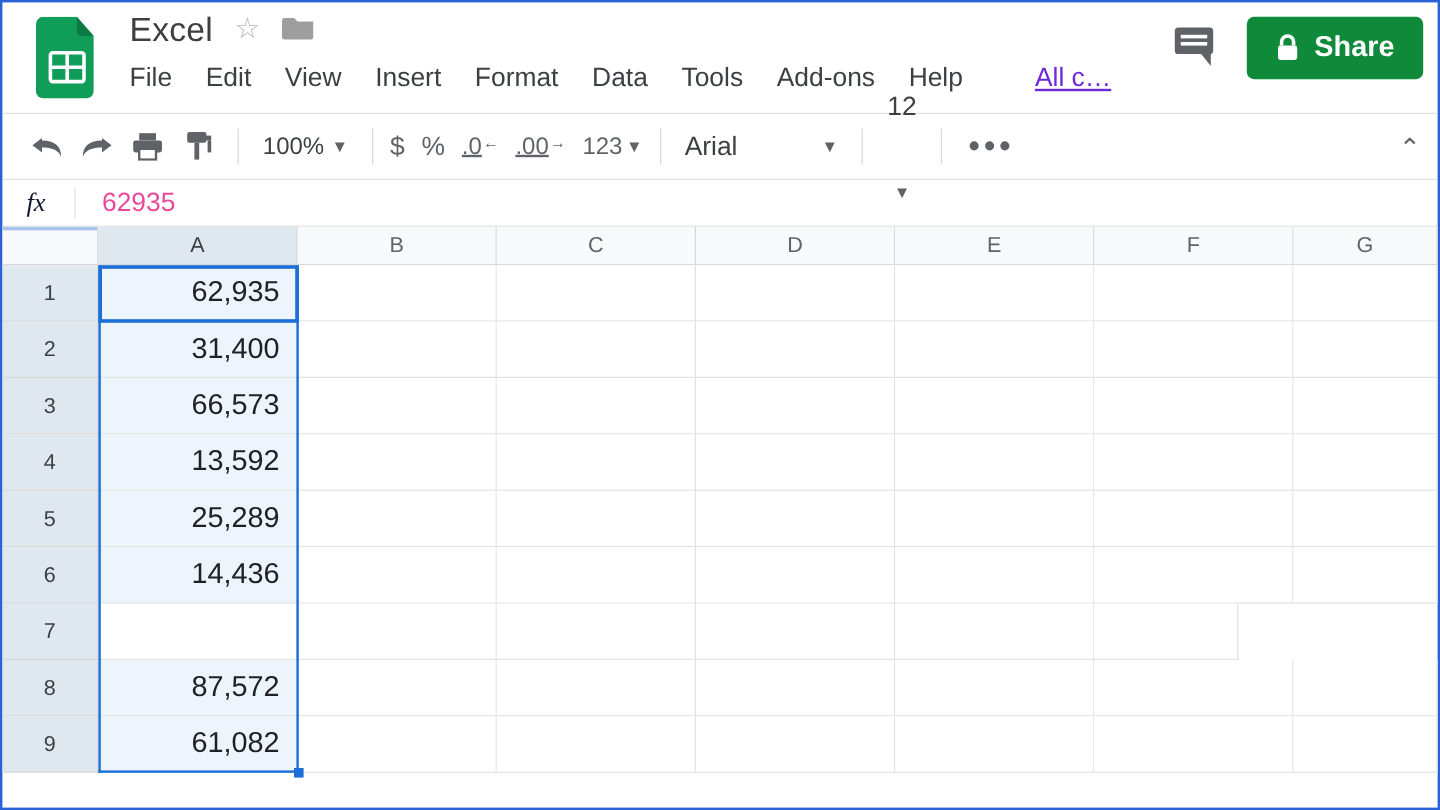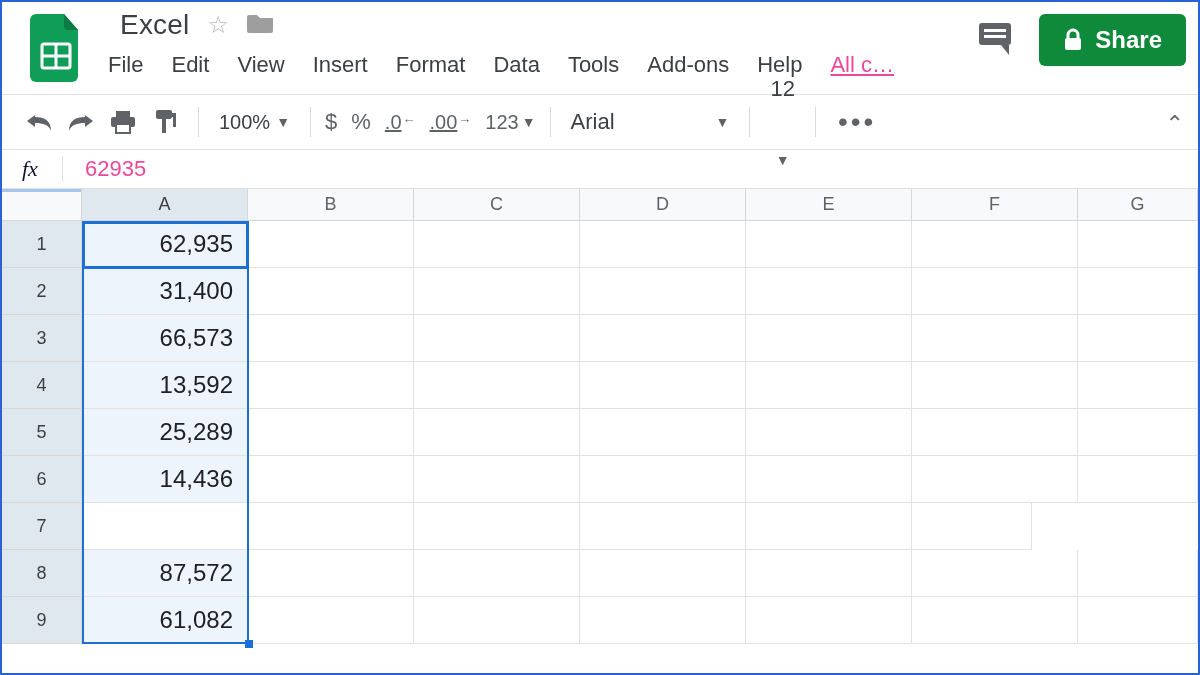--- a/index.html
+++ b/index.html
@@ -22,26 +22,26 @@
   }
   .logo {
     width: 52px; height: 68px;
     margin-top: 6px;
     margin-right: 26px;
     position: relative;
   }
   .logo svg { width: 52px; height: 68px; }
   .doc-col { flex: 1; }
   .doc-title-row { display: flex; align-items: center; gap: 18px; height: 34px; }
-  .doc-title { font-size: 28px; color: #3c4043; letter-spacing: .2px; margin-left: 12px; }
+  .doc-title { font-size: 28px; color: #3c4043; letter-spacing: .2px; }
   .star { color: #b7b7b7; font-size: 24px; line-height: 1; }
   .folder { width: 28px; height: 22px; }
   .menu-row { display: flex; align-items: center; gap: 28px; margin-top: 10px; font-size: 22px; color: #3c4043; }
   .menu-item { cursor: pointer; }
-  .menu-item.overflow { color: #ec4899; text-decoration: underline; }
+  .menu-item.overflow { color: #6d28d9; text-decoration: underline; margin-left: 32px; }
   .right-actions { display: flex; align-items: center; gap: 24px; margin-top: 6px; }
   .comment-icon { width: 40px; height: 38px; }
   .share-btn {
     background: #0f8a3b;
     color: #fff;
     border: none;
     border-radius: 6px;
     padding: 12px 24px;
     font-size: 24px;
     font-weight: 700;
@@ -62,21 +62,21 @@
     gap: 4px;
     height: 54px;
     color: #5f6368;
     font-size: 20px;
     position: relative;
   }
   .tbtn { width: 38px; height: 36px; display: flex; align-items: center; justify-content: center; cursor: pointer; }
   .sep { width: 1px; height: 30px; background: #d9d9d9; margin: 0 10px; }
   .zoom { display: flex; align-items: center; gap: 6px; font-size: 20px; color: #3c4043; padding: 0 6px; }
   .fmt-group { display: flex; align-items: center; gap: 14px; }
-  .font-sel { display:flex; align-items:center; gap: 101px; padding: 0 6px; color:#3c4043; }
+  .font-sel { display:flex; align-items:center; gap: 70px; padding: 0 6px; color:#3c4043; }
   .size-sel { display:flex; align-items:center; gap: 50px; padding: 0 6px; color:#3c4043;flex-direction:column; }
   .chev { font-size: 14px; color: #5f6368; }
   .more-dots { font-size: 28px; letter-spacing: 3px; color:#5f6368; padding-left: 8px; }
   .collapse-arrow {
     position: absolute; right: 14px; top: 16px;
     color: #5f6368; font-size: 22px;
   }
 
   
   .formula-bar {

